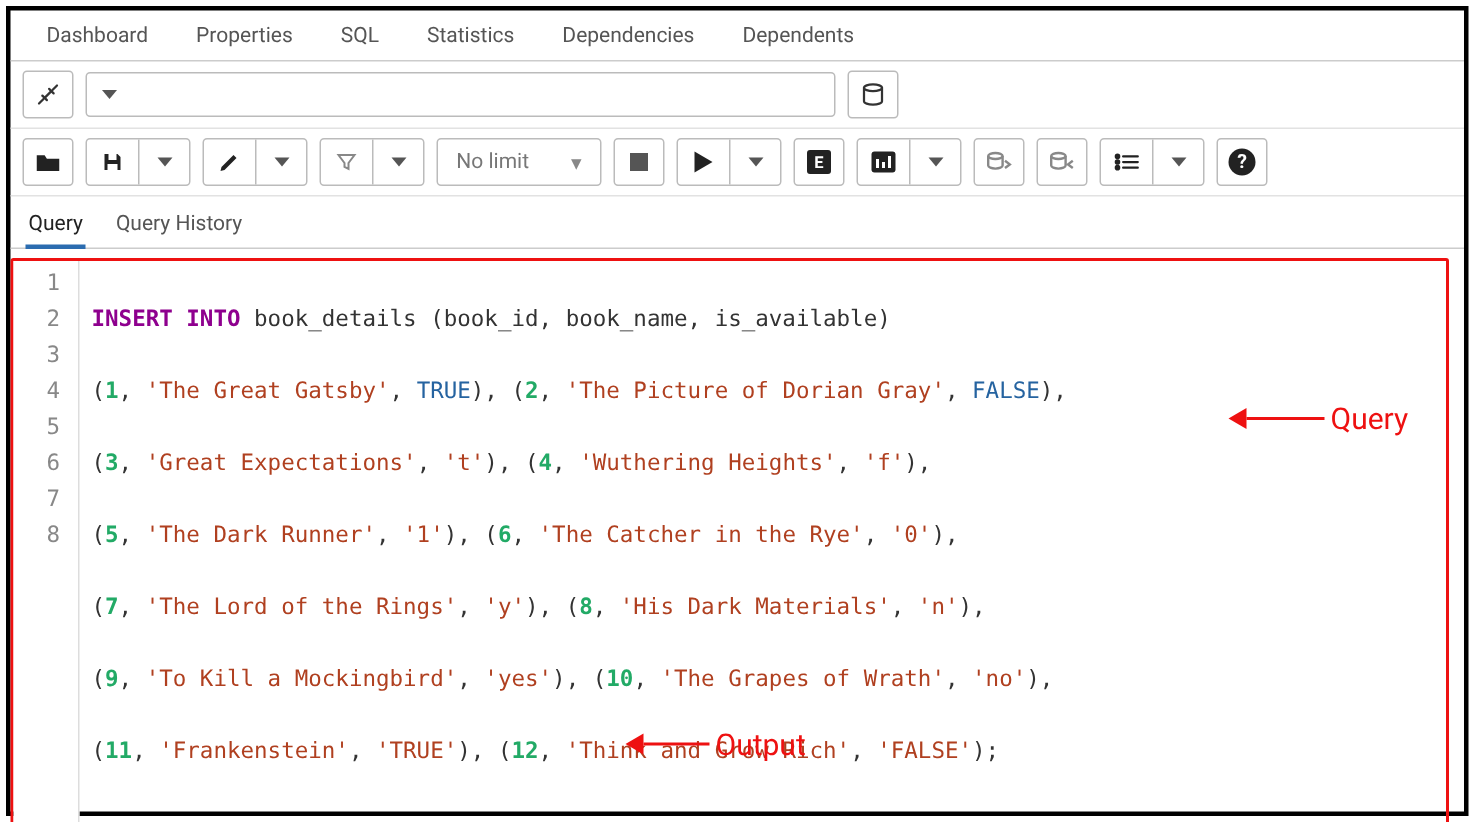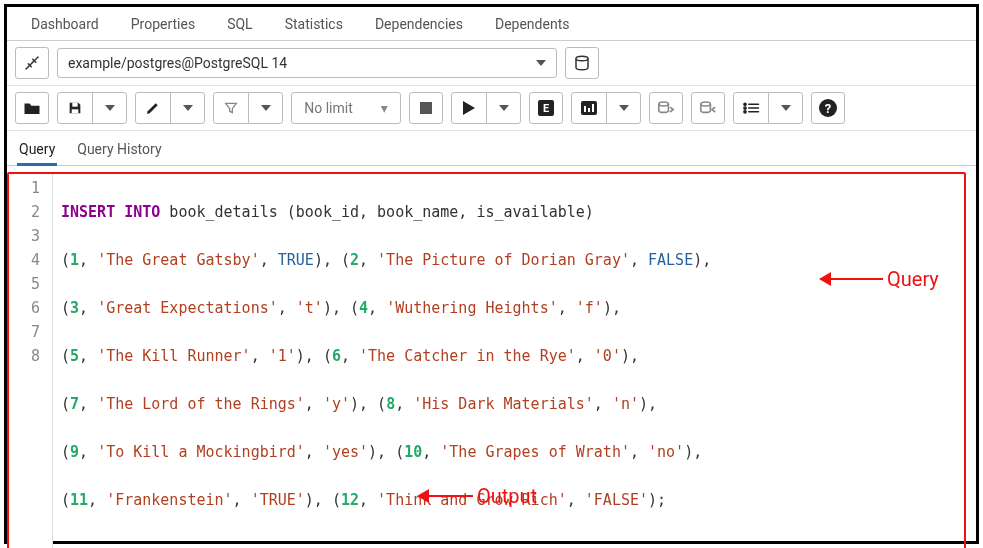--- a/index.html
+++ b/index.html
@@ -225,21 +225,20 @@
         <svg width="18" height="18" viewBox="0 0 24 24" fill="none" stroke="#333" stroke-width="2" stroke-linecap="round">
             <path d="M8 16l-4 4"></path>
             <path d="M16 8l4-4"></path>
             <path d="M9 15l6-6"></path>
             <path d="M7 13l4 4"></path>
             <path d="M13 7l4 4"></path>
           </svg>
       </span>
     </div>
     <div class="conn-box">
-      <span class="conn-select">example/postgres@PostgreSQL 14</span>
       <span class="caret-down"></span>
     </div>
     <div class="btn">
       <span class="icon">
         <svg width="18" height="18" viewBox="0 0 24 24" fill="none" stroke="#333" stroke-width="2">
             <ellipse cx="12" cy="6" rx="8" ry="3"></ellipse>
             <path d="M4 6v12c0 1.7 3.6 3 8 3s8-1.3 8-3V6"></path>
           </svg>
       </span>
     </div>
@@ -382,21 +381,21 @@
         <div>4</div>
         <div>5</div>
         <div>6</div>
         <div>7</div>
         <div>8</div>
       </div>
       <div class="code">
 <div><span class="kw">INSERT INTO</span><span class="id"> book_details </span><span class="pun">(book_id, book_name, is_available)</span></div>
 <div><span class="pun">(</span><span class="num">1</span><span class="pun">, </span><span class="str">'The Great Gatsby'</span><span class="pun">, </span><span class="bool">TRUE</span><span class="pun">), (</span><span class="num">2</span><span class="pun">, </span><span class="str">'The Picture of Dorian Gray'</span><span class="pun">, </span><span class="bool">FALSE</span><span class="pun">),</span></div>
 <div><span class="pun">(</span><span class="num">3</span><span class="pun">, </span><span class="str">'Great Expectations'</span><span class="pun">, </span><span class="str">'t'</span><span class="pun">), (</span><span class="num">4</span><span class="pun">, </span><span class="str">'Wuthering Heights'</span><span class="pun">, </span><span class="str">'f'</span><span class="pun">),</span></div>
-<div><span class="pun">(</span><span class="num">5</span><span class="pun">, </span><span class="str">'The Kill Runner'</span><span class="pun">, </span><span class="str">'1'</span><span class="pun">), (</span><span class="num">6</span><span class="pun">, </span><span class="str">'The Catcher in the Rye'</span><span class="pun">, </span><span class="str">'0'</span><span class="pun">),</span></div>
+<div><span class="pun">(</span><span class="num">5</span><span class="pun">, </span><span class="str">'The Dark Runner'</span><span class="pun">, </span><span class="str">'1'</span><span class="pun">), (</span><span class="num">6</span><span class="pun">, </span><span class="str">'The Catcher in the Rye'</span><span class="pun">, </span><span class="str">'0'</span><span class="pun">),</span></div>
 <div><span class="pun">(</span><span class="num">7</span><span class="pun">, </span><span class="str">'The Lord of the Rings'</span><span class="pun">, </span><span class="str">'y'</span><span class="pun">), (</span><span class="num">8</span><span class="pun">, </span><span class="str">'His Dark Materials'</span><span class="pun">, </span><span class="str">'n'</span><span class="pun">),</span></div>
 <div><span class="pun">(</span><span class="num">9</span><span class="pun">, </span><span class="str">'To Kill a Mockingbird'</span><span class="pun">, </span><span class="str">'yes'</span><span class="pun">), (</span><span class="num">10</span><span class="pun">, </span><span class="str">'The Grapes of Wrath'</span><span class="pun">, </span><span class="str">'no'</span><span class="pun">),</span></div>
 <div><span class="pun">(</span><span class="num">11</span><span class="pun">, </span><span class="str">'Frankenstein'</span><span class="pun">, </span><span class="str">'TRUE'</span><span class="pun">), (</span><span class="num">12</span><span class="pun">, </span><span class="str">'Think and Grow Rich'</span><span class="pun">, </span><span class="str">'FALSE'</span><span class="pun">);</span></div>
       </div>
     </div>
   </div>
 
   <div class="callout query">
     <span class="arrow-left"></span>
     <span class="arrow-line" style="width:52px"></span>

